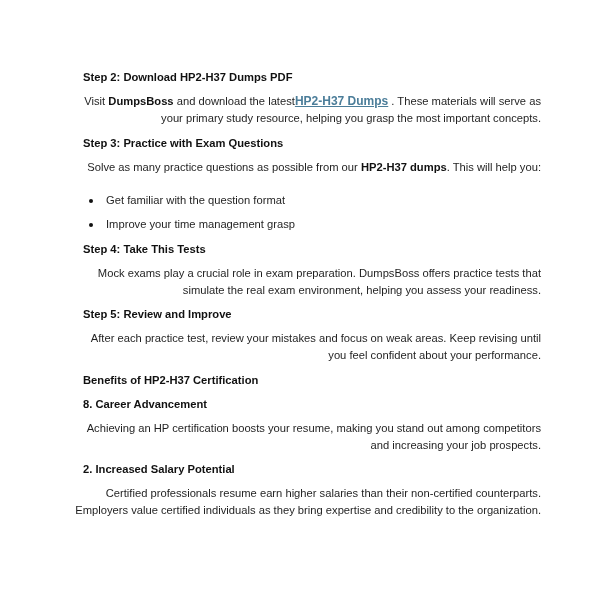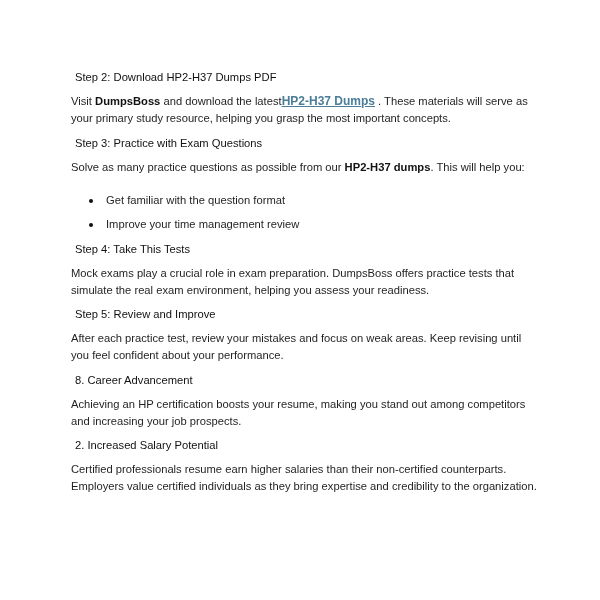--- a/index.html
+++ b/index.html
@@ -2,22 +2,22 @@
 <html><head>
   <meta charset="utf-8">
   <style>
     html, body { margin: 0; padding: 0; background: #ffffff; }
     body { width: 600px; height: 600px; overflow: hidden; position: relative; }
     .page {
       position: absolute; left: 71px; top: 69px; width: 470px;
       font-family: "Liberation Sans", sans-serif;
       font-size: 11.2px; color: #1f1f1f; line-height: 17px;
     }
-    .heading { font-weight: normal; color: #111; margin: 0 0 7px 4px; }
-    .para { margin: 0 0 7.5px 0; }
+    .heading { font-weight: bold; color: #111; margin: 0 0 7px 12px; }
+    .para { margin: 0 0 7.5px 0; text-align: right; }
     .bold { font-weight: bold; color: #111; }
     .link {
       color: #4b7d99; text-decoration: underline; font-weight: bold;
       font-size: 12px; cursor: pointer;
     }
     ul.bullets { list-style: none; margin: 16px 0 7px 0; padding: 0; }
     ul.bullets li { position: relative; padding-left: 35px; height: 17px; margin-bottom: 7.5px; }
     ul.bullets li .dot {
       position: absolute; left: 18px; top: 7px; width: 4px; height: 4px;
       border-radius: 50%; background: #111;
@@ -28,29 +28,30 @@
 
 <div class="page">
 
   <p class="heading">Step 2: Download HP2-H37 Dumps PDF</p>
   <p class="para"><span>Visit </span><span class="bold">DumpsBoss</span><span> and download the latest</span><a class="link">HP2-H37 Dumps</a><span> . These materials will serve as your primary study resource, helping you grasp the most important concepts.</span></p>
 
   <p class="heading">Step 3: Practice with Exam Questions</p>
   <p class="para"><span>Solve as many practice questions as possible from our </span><span class="bold">HP2-H37 dumps</span><span>. This will help you:</span></p>
   <ul class="bullets">
     <li><span class="dot"></span><span>Get familiar with the question format</span></li>
-    <li><span class="dot"></span><span>Improve your time management review</span></li>
+    <li><span class="dot"></span><span>Improve your time management grasp</span></li>
   </ul>
 
   <p class="heading">Step 4: Take This Tests</p>
   <p class="para">Mock exams play a crucial role in exam preparation. DumpsBoss offers practice tests that simulate the real exam environment, helping you assess your readiness.</p>
 
   <p class="heading">Step 5: Review and Improve</p>
   <p class="para">After each practice test, review your mistakes and focus on weak areas. Keep revising until you feel confident about your performance.</p>
 
+  <p class="heading">Benefits of HP2-H37 Certification</p>
 
   <p class="heading">8. Career Advancement</p>
   <p class="para">Achieving an HP certification boosts your resume, making you stand out among competitors and increasing your job prospects.</p>
 
   <p class="heading">2. Increased Salary Potential</p>
   <p class="para">Certified professionals resume earn higher salaries than their non-certified counterparts. Employers value certified individuals as they bring expertise and credibility to the organization.</p>
 
 </div>
 
 </body></html>

